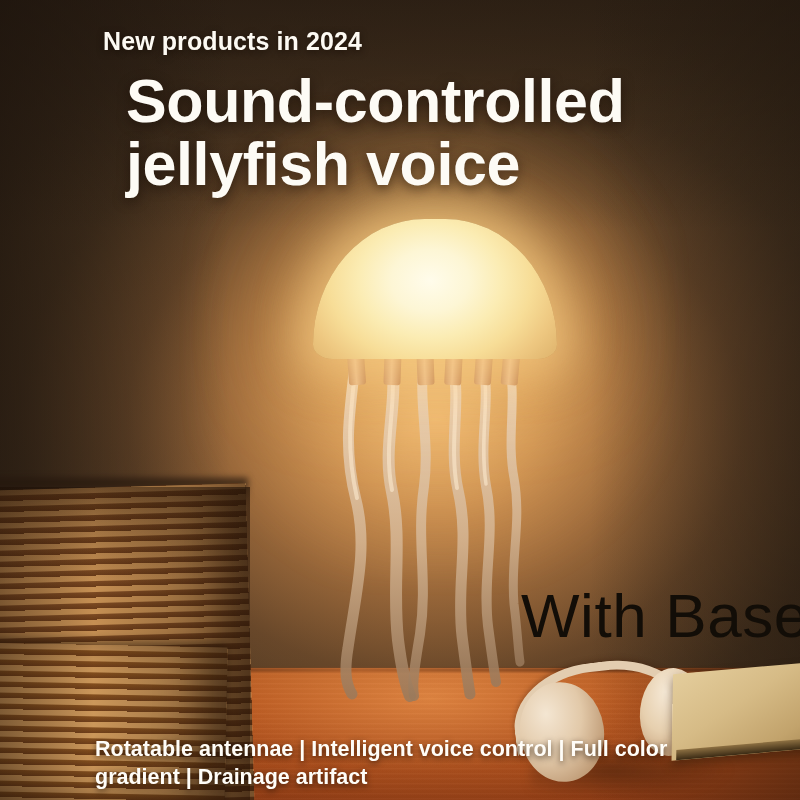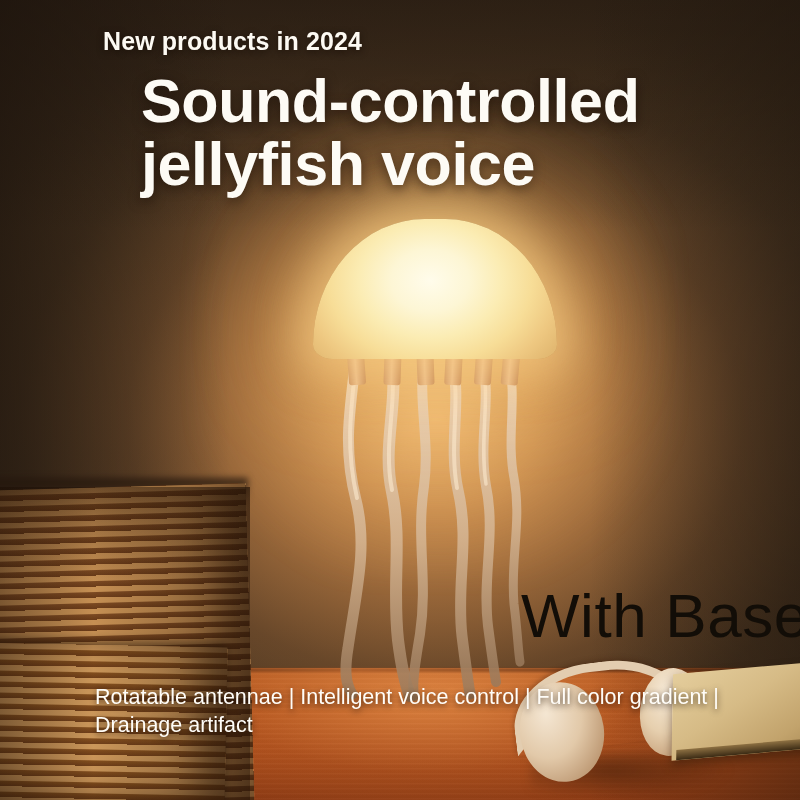--- a/index.html
+++ b/index.html
@@ -233,21 +233,21 @@
     left: 103px; top: 27px;
     font-size: 25px;
     font-weight: bold;
     color: #fdfaf3;
     letter-spacing: .1px;
     text-shadow: 0 2px 7px rgba(20,10,4,.65);
     white-space: nowrap;
   }
   .headline {
     position: absolute;
-    left: 141px; top: 70px;
+    left: 126px; top: 70px;
     width: 620px;
     font-size: 61px;
     font-weight: bold;
     line-height: 1.04;
     color: #fdfbf5;
     letter-spacing: -0.4px;
     text-shadow: 0 3px 12px rgba(20,10,4,.55);
   }
   .headline .hl-line { display: block; white-space: nowrap; }
 
@@ -256,24 +256,24 @@
     left: 521px; top: 580px;
     font-size: 62px;
     font-weight: 400;
     color: #120d07;
     letter-spacing: .6px;
     white-space: nowrap;
   }
 
   .features {
     position: absolute;
-    left: 95px; top: 684px;
+    left: 95px; top: 736px;
     width: 650px;
     font-size: 21.5px;
-    font-weight: normal;
+    font-weight: bold;
     line-height: 1.28;
     color: #fffdf8;
     text-shadow: 0 2px 6px rgba(25,12,4,.75);
   }
 </style>
 </head>
 <body>
 
 <div id="scene">
 

